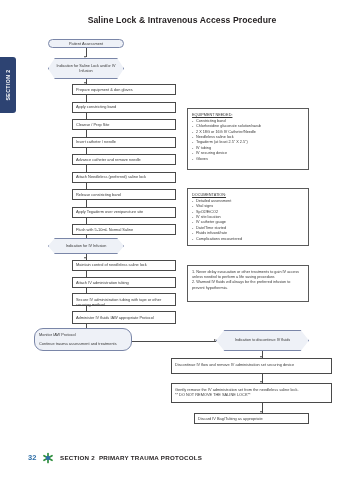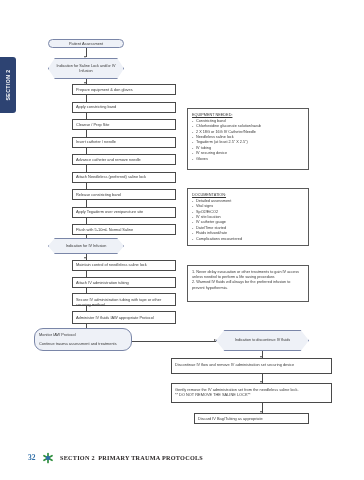--- a/index.html
+++ b/index.html
@@ -77,34 +77,35 @@
     border-left:1.9px solid transparent;border-right:1.9px solid transparent;
     border-top:2.6px solid #4a4a4a;
   }
   .arrow-r{
     position:absolute;width:0;height:0;
     border-top:1.9px solid transparent;border-bottom:1.9px solid transparent;
     border-left:2.6px solid #4a4a4a;
   }
 
   
-  .footer{position:absolute;left:0;bottom:14px;width:288px;height:14px;font-family:Liberation Serif, serif;}
+  .footer{position:absolute;left:0;bottom:14px;width:288px;height:14px;}
   .footer .pg{position:absolute;left:28px;top:1px;font-size:7.5px;font-weight:bold;color:#2f6fa8;}
   .footer .logo{position:absolute;left:42px;top:0px;width:12px;height:12px;}
   .footer .ftxt{position:absolute;left:60px;top:2px;font-size:6.2px;font-weight:bold;letter-spacing:.25px;color:#231f20;}
 </style>
 </head>
 <body>
 
 <div class="page">
 
   <div class="side-tab">
     <span>SECTION 2</span>
   </div>
 
+  <div class="title">Saline Lock &amp; Intravenous Access Procedure</div>
 
   <div class="shape term" style="left:48px;top:39px;width:76px;height:9px;">
     <span>Patient Assessment</span>
   </div>
   <div class="vline" style="left:85.6px;top:48px;height:9px;"></div>
   <div class="arrow-d" style="left:83.7px;top:55.5px;"></div>
 
   <div class="shape hex" style="left:48px;top:58px;width:76px;height:21px;">
     <span>Indication for Saline Lock and/or IV Infusion</span>
   </div>

